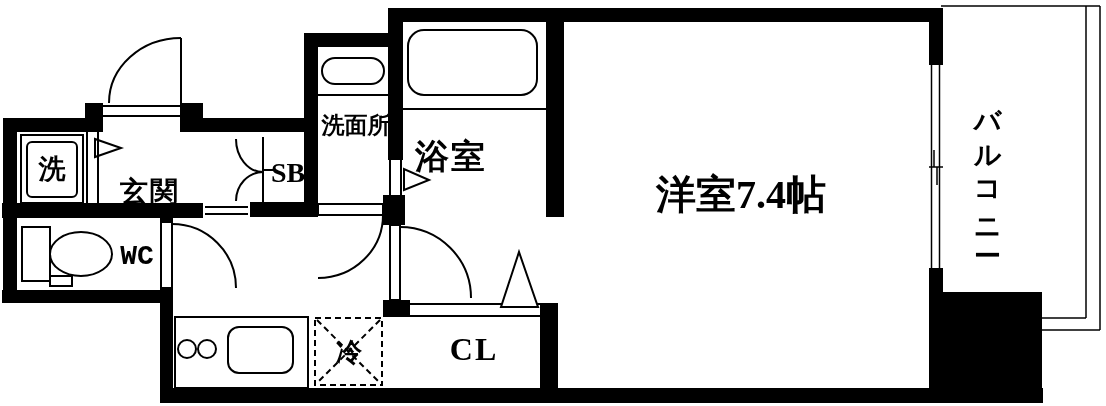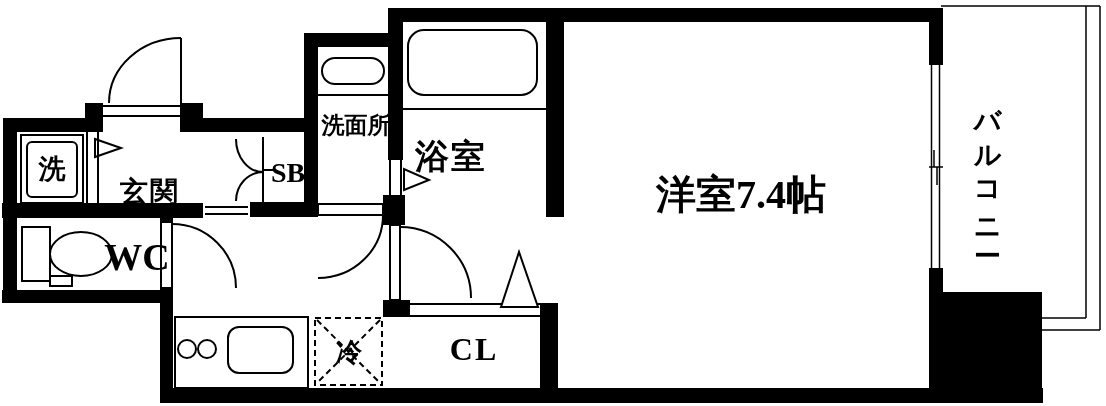--- a/index.html
+++ b/index.html
@@ -6,21 +6,21 @@
   #plan{position:relative;width:1106px;height:406px;background:#ffffff;overflow:hidden;
         font-family:"Liberation Serif","DejaVu Serif",serif;}
   #plan svg{position:absolute;left:0;top:0;}
   .lbl{position:absolute;transform:translate(-50%,-50%);color:#000;font-weight:bold;
        white-space:nowrap;line-height:1;}
   .lbl-entrance{left:150px;top:169px;font-size:28px;letter-spacing:2px;margin-top:23px;}
   .lbl-washer{left:52px;top:169px;font-size:27px;}
   .lbl-shoebox{left:288px;top:173px;font-size:28px;}
   .lbl-washroom{left:356px;top:125px;font-size:23px;text-align:center;}
   .lbl-bathroom{left:451px;top:157px;font-size:34px;letter-spacing:2px;}
-  .lbl-toilet{left:137px;top:257px;font-size:38px;}
+  .lbl-toilet{left:137px;top:257px;font-size:28px;font-family:Liberation Mono, monospace;}
   .lbl-main{left:741px;top:195px;font-size:40px;}
   .lbl-closet{left:474px;top:349px;font-size:32px;letter-spacing:2px;}
   .lbl-fridge{left:349px;top:353px;font-size:26px;}
   .lbl-balcony{left:987px;top:168px;font-size:27px;writing-mode:vertical-rl;
                text-orientation:mixed;letter-spacing:7px;transform:translate(-50%,-50%);}
 </style>
 </head>
 <body>
 
 <div id="plan">

